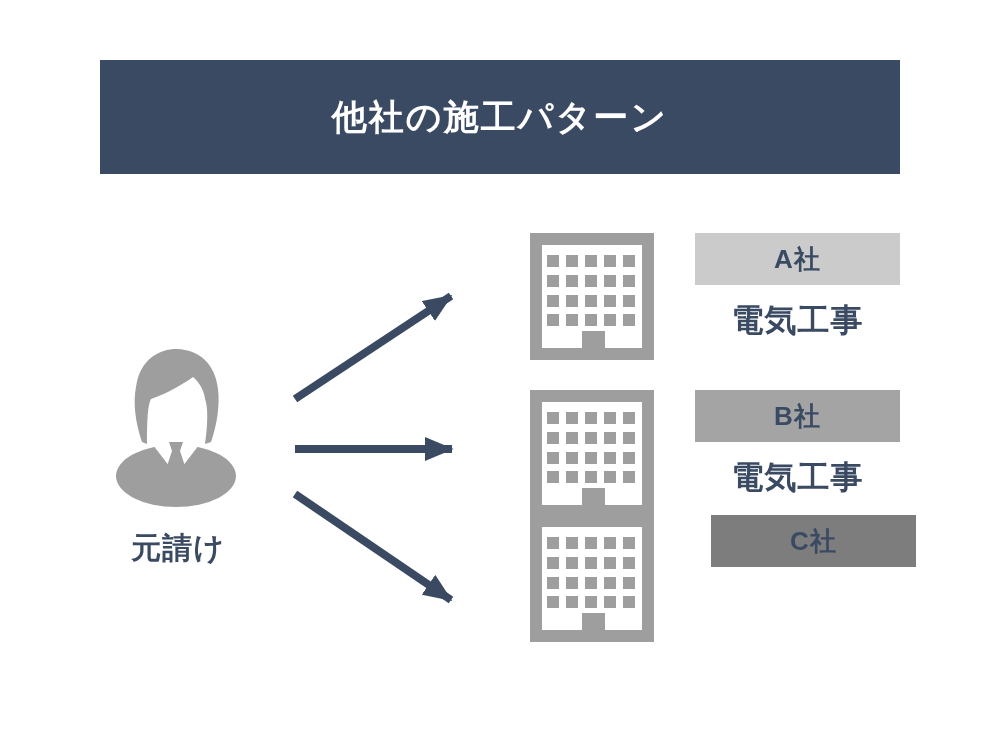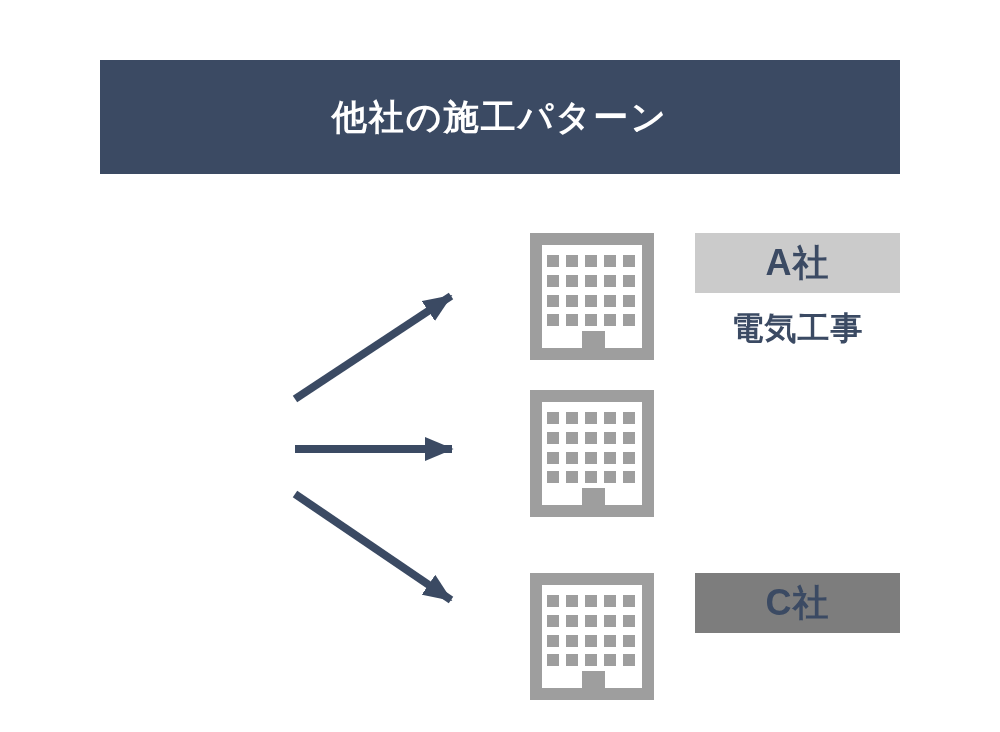--- a/index.html
+++ b/index.html
@@ -38,41 +38,65 @@
   .row{
     position:absolute;left:530px;
     display:flex;align-items:flex-start;
   }
   .row .building{flex:0 0 auto;}
   .row .col{
     margin-left:41px;width:205px;
     display:flex;flex-direction:column;align-items:center;
   }
   .company-box{
-    width:205px;height:60px;
+    width:205px;height:52px;
     display:flex;align-items:center;justify-content:center;
-    color:#3B4A63;font-size:36px;font-weight:bold;letter-spacing:1px;
+    color:#3B4A63;font-size:26px;font-weight:bold;letter-spacing:1px;
   }
   .work{
     margin-top:14px;color:#3B4A63;font-size:32px;font-weight:bold;letter-spacing:1px;
     white-space:nowrap;
   }
   .row-1{top:233px;}
   .row-2{top:390px;}
-  .row-3{top:573px;}
+  .row-3{top:515px;gap:16px;}
 </style>
 </head>
 <body>
 
 <div class="canvas">
 
   <header class="title-bar">
     <h1>他社の施工パターン</h1>
   </header>
 
+  <div class="source">
+    <svg width="126" height="163" viewBox="0 0 126 163" aria-hidden="true">
+
+      <path fill="#9E9E9E" d="
+        M 27,95
+        C 20,75 18,55 21,40
+        C 25,12 44,2 62,2
+        C 84,3 100,16 103,42
+        C 105,58 102,78 96,95
+        L 90,97
+        C 93,75 93,60 90,52
+        C 89,44 85,36 78,30
+        C 64,40 48,48 36,52
+        C 33,58 32,70 32,97
+        Z"></path>
+
+      <ellipse cx="61" cy="129" rx="60" ry="31" fill="#9E9E9E"></ellipse>
+
+      <polygon points="43,91 79,91 84,98 61,128 38,98" fill="#ffffff"></polygon>
+
+      <path fill="#9E9E9E" d="M 54,95 L 68,95 L 65,104 L 70,119 L 61,133 L 52,119 L 57,104 Z"></path>
+    </svg>
+    <div class="source-label">元請け</div>
+  </div>
 
   <svg class="arrows" viewBox="0 0 190 330" aria-hidden="true">
     <defs>
       <marker id="ah" markerWidth="3.6" markerHeight="3" refX="3.4" refY="1.5" orient="auto" markerUnits="strokeWidth">
         <polygon points="0,0 3.6,1.5 0,3" fill="#3B4A63"></polygon>
       </marker>
     </defs>
     <line x1="15" y1="114" x2="171" y2="11" stroke="#3B4A63" stroke-width="8" marker-end="url(#ah)"></line>
     <line x1="15" y1="164" x2="172" y2="164" stroke="#3B4A63" stroke-width="8" marker-end="url(#ah)"></line>
     <line x1="15" y1="209" x2="171" y2="315" stroke="#3B4A63" stroke-width="8" marker-end="url(#ah)"></line>
@@ -133,20 +157,24 @@
           <rect x="74" y="62" width="12" height="12"></rect>
           <rect x="93" y="62" width="12" height="12"></rect>
         <rect x="17" y="81" width="12" height="12"></rect>
           <rect x="36" y="81" width="12" height="12"></rect>
           <rect x="55" y="81" width="12" height="12"></rect>
           <rect x="74" y="81" width="12" height="12"></rect>
           <rect x="93" y="81" width="12" height="12"></rect>
         <rect x="52" y="98" width="23" height="17"></rect>
       </g>
     </svg>
+    <div class="col">
+      <div class="company-box" style="background: rgb(164, 164, 164);">B社</div>
+      <div class="work">電気工事</div>
+    </div>
   </div>
 
   <div class="row row-3">
     <svg class="building" width="124" height="127" viewBox="0 0 124 127" aria-hidden="true">
       <rect width="124" height="127" fill="#9E9E9E"></rect>
       <rect x="12" y="12" width="100" height="103" fill="#ffffff"></rect>
       <g fill="#9E9E9E">
         <rect x="17" y="22" width="12" height="12"></rect>
           <rect x="36" y="22" width="12" height="12"></rect>
           <rect x="55" y="22" width="12" height="12"></rect>

